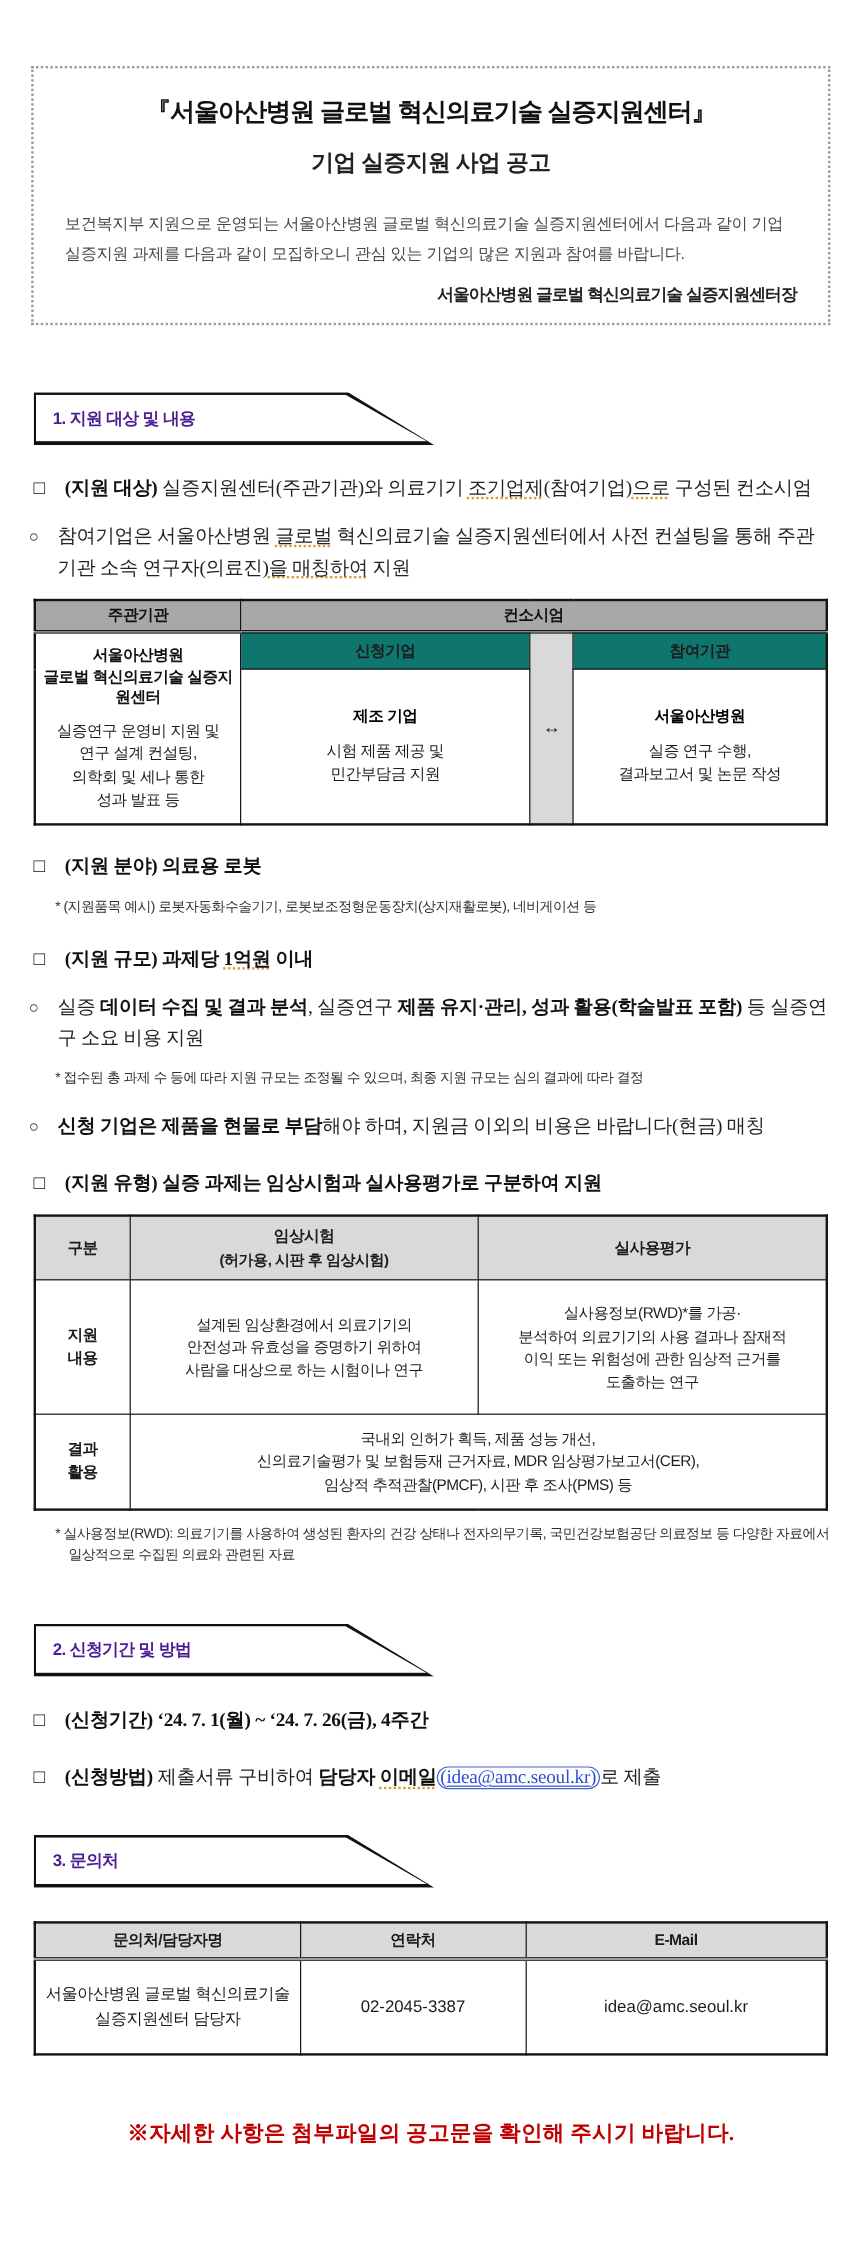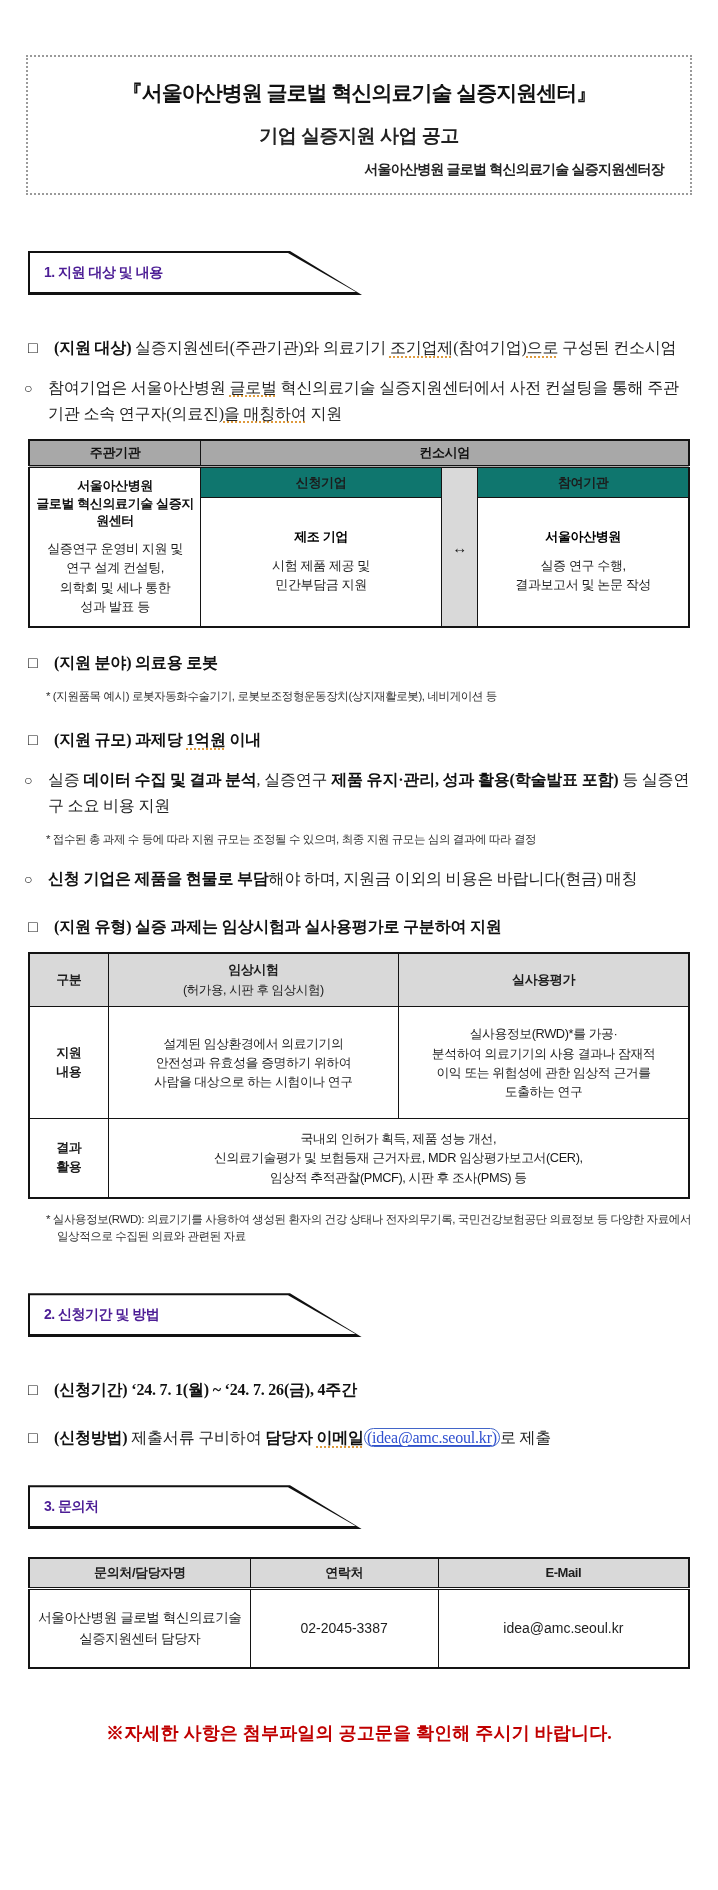--- a/index.html
+++ b/index.html
@@ -102,21 +102,21 @@
   .t1 .hostcell { background: #fff; padding: 9px 4px; }
   .host-name { font-weight: 700; line-height: 1.35; color: #111; }
   .host-desc { margin-top: 9px; line-height: 1.5; }
   .t1 .arrowcell { background: #d9d9d9; font-weight: 700; font-size: 15px; }
   .t1 .body-cell { padding: 10px 4px 12px 4px; line-height: 1.5; }
   .cell-title { font-weight: 700; margin-bottom: 9px; color: #000000; }
 
   
   .t2 td { padding: 4px 2px; }
   .t2 .hl td { background: #d9d9d9; font-weight: 700; height: 54px; }
-  .t2 .hsub { font-weight: 400; font-size: 12.5px; margin-top: 3px; }
+  .t2 .hsub { font-weight: 700; font-size: 12.5px; margin-top: 3px; }
   .t2 .rowlabel { background: #fff; font-weight: 700; line-height: 1.45; }
   .t2 .cbody { background: #fff; font-weight: 400; line-height: 1.5; font-size: 12.8px; padding: 10px 4px; }
   .t2 .r1 td { height: 112px; }
   .t2 .r2 td { height: 74px; }
 
   
   .t3 .hdr td { background: #d9d9d9; font-weight: 700; height: 30px; border-bottom: 3px double #141414; }
   .t3 .body td { height: 80px; }
   .t3 .name { font-size: 13.5px; line-height: 1.6; }
   .t3 .phone { font-size: 14px; letter-spacing: 0; }
@@ -138,30 +138,31 @@
     text-align: center;
     font-family: "Liberation Serif", "DejaVu Serif", serif;
     font-size: 18px;
     font-weight: 700;
     letter-spacing: 0.2px;
     color: #c00000;
   }
 
   .sec-gap2 { margin-top: 48px; }
   .sec-gap3 { margin-top: 34px; }
-  .b-first { margin-top: 40px; }
+  .b-first { margin-top: 24px; }
 </style>
 </head>
 <body>
 
 <div class="page">
 
   <div class="notice-box">
     <div class="nb-title1">『서울아산병원 글로벌 혁신의료기술 실증지원센터』</div>
     <div class="nb-title2">기업 실증지원 사업 공고</div>
+    <p class="nb-intro">보건복지부 지원으로 운영되는 서울아산병원 글로벌 혁신의료기술 실증지원센터에서 다음과 같이 기업 실증지원 과제를 다음과 같이 모집하오니  관심 있는 기업의 많은 지원과 참여를 바랍니다.</p>
     <div class="nb-signoff">서울아산병원 글로벌 혁신의료기술 실증지원센터장</div>
   </div>
 
   <div class="sec-head">
     <div class="sh-outer"></div>
     <div class="sh-inner"></div>
     <div class="sh-text">1. 지원 대상 및 내용</div>
   </div>
 
   <p class="bullet lv1 b-first">

